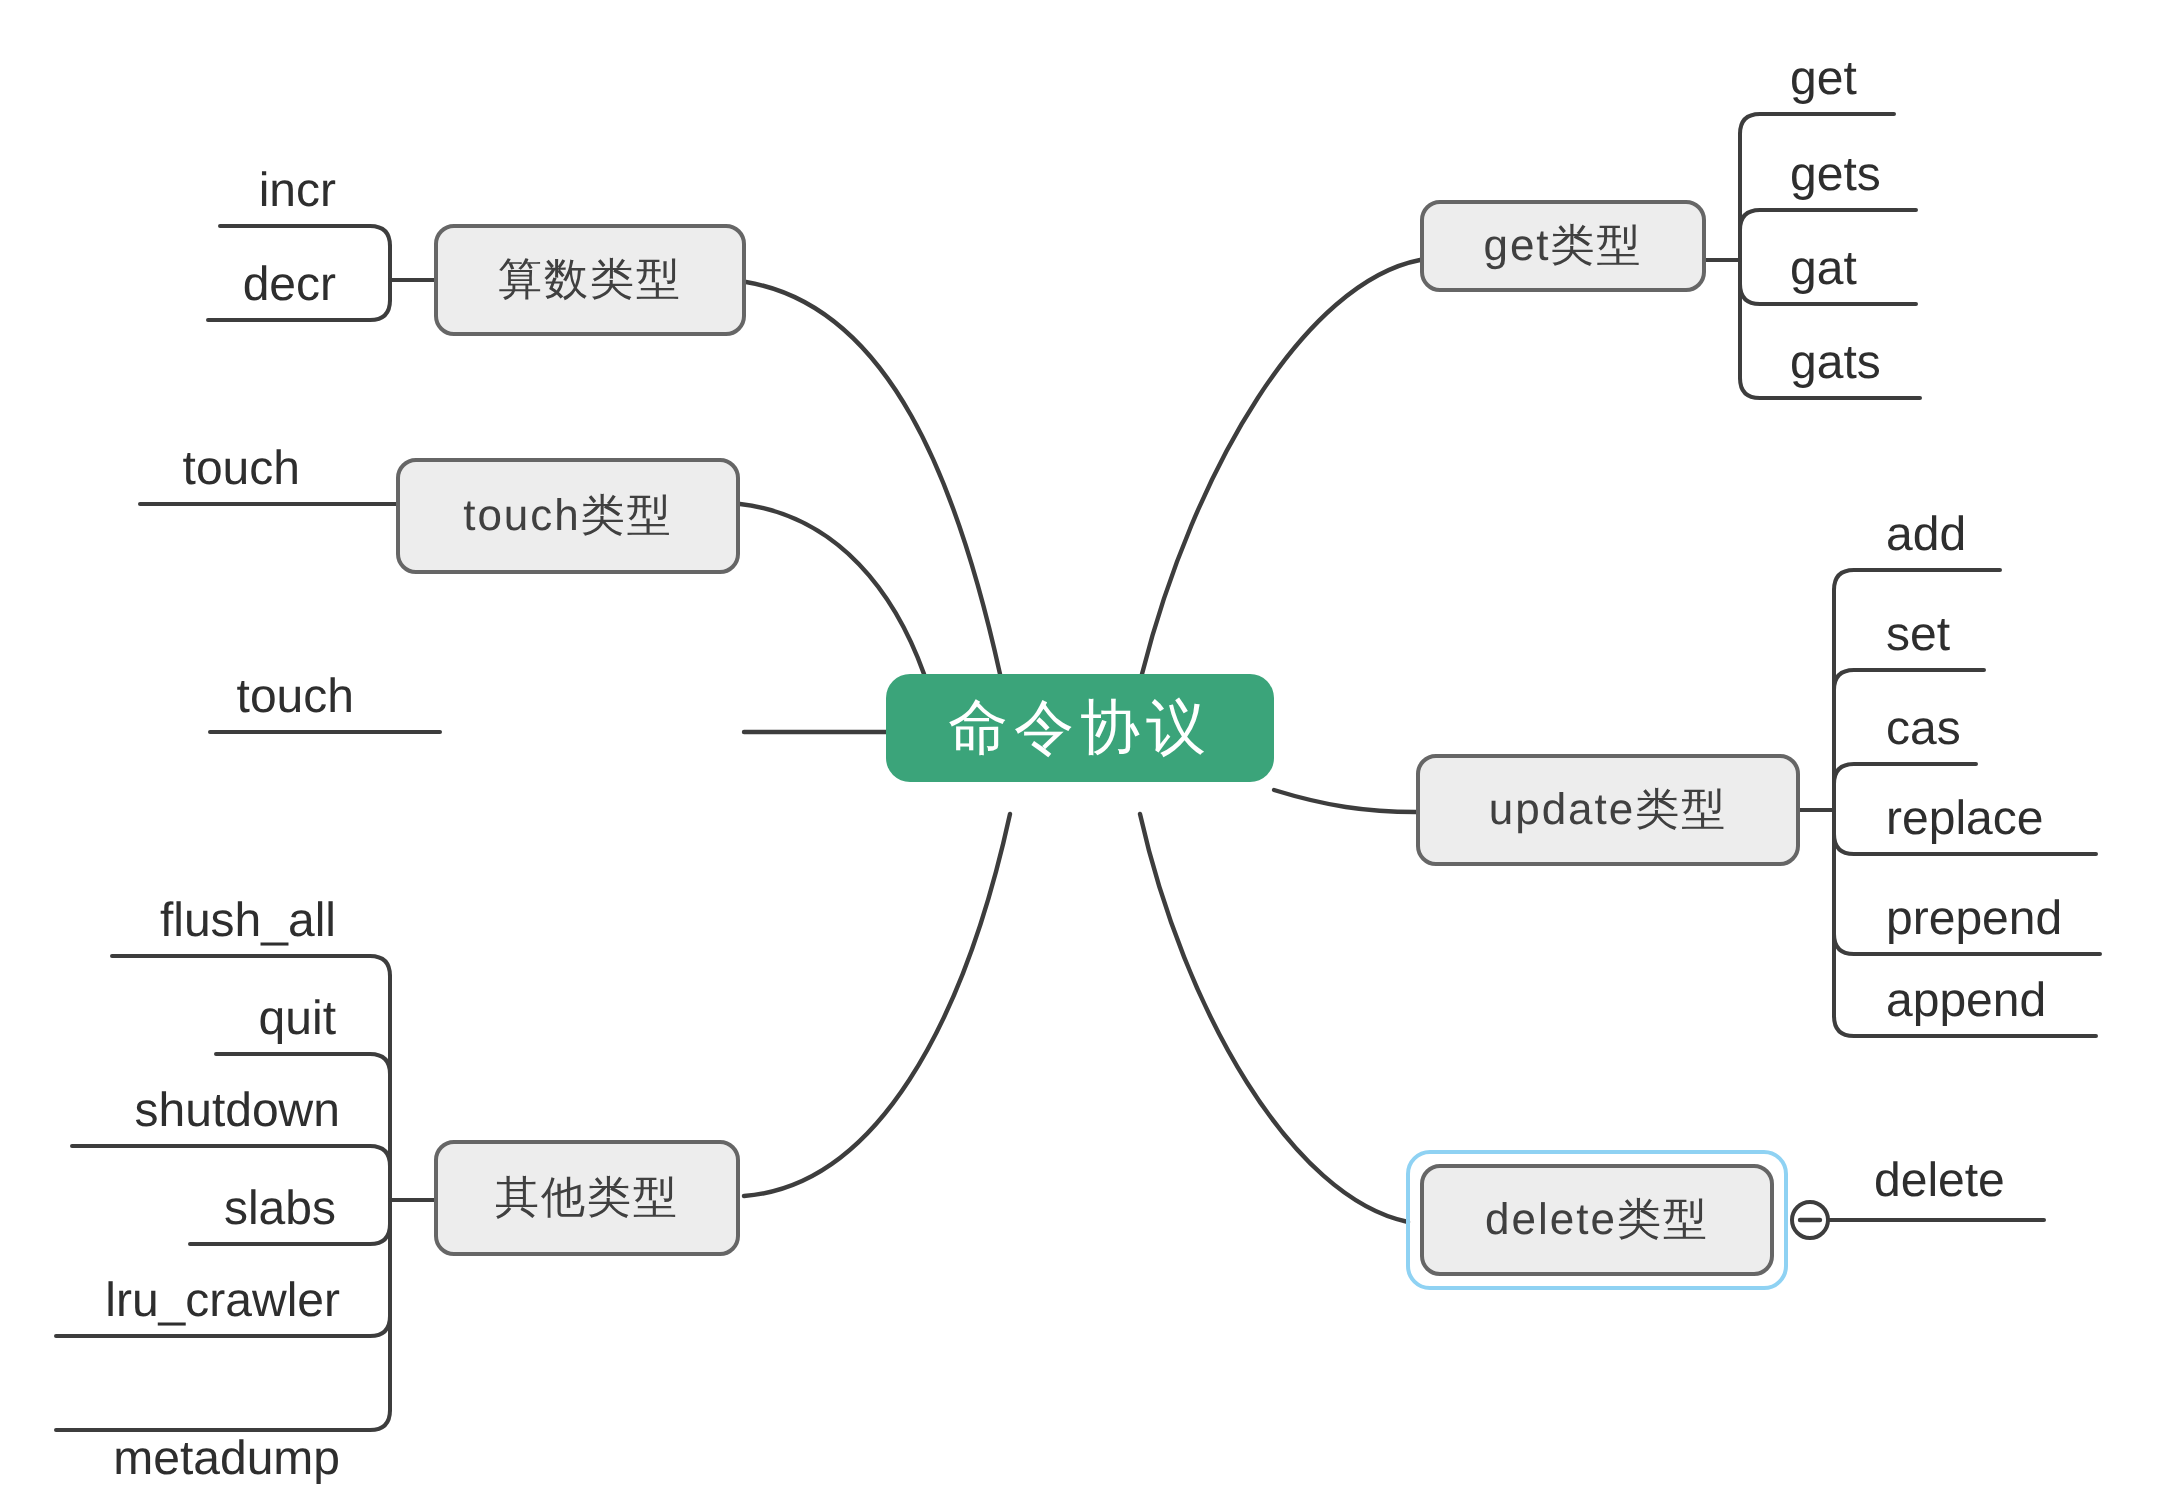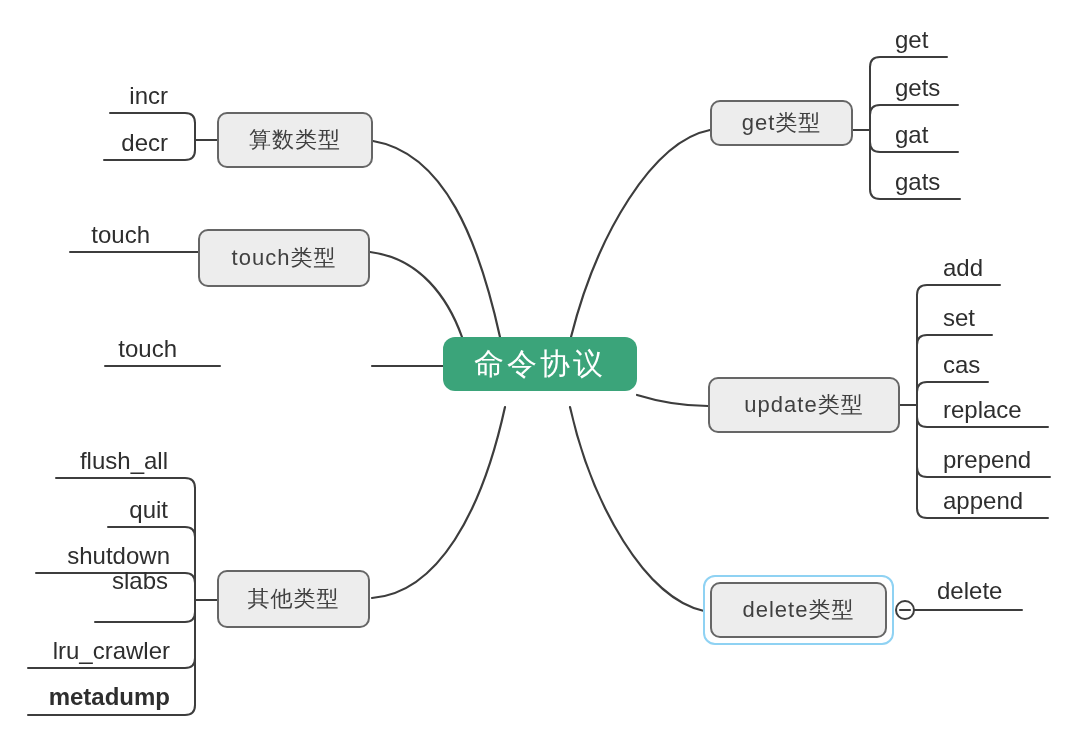--- a/index.html
+++ b/index.html
@@ -113,23 +113,23 @@
   <div class="leaf" style="right:913px;top:83px;">incr</div>
   <div class="leaf" style="right:913px;top:130px;">decr</div>
 
   <div class="leaf" style="right:931px;top:222px;">touch</div>
 
   <div class="leaf" style="right:904px;top:336px;">touch</div>
 
   <div class="leaf" style="right:913px;top:448px;">flush_all</div>
   <div class="leaf" style="right:913px;top:497px;">quit</div>
   <div class="leaf" style="right:911px;top:543px;">shutdown</div>
-  <div class="leaf" style="right:913px;top:568px;">slabs</div>
+  <div class="leaf" style="right:913px;top:592px;">slabs</div>
   <div class="leaf" style="right:911px;top:638px;">lru_crawler</div>
-  <div class="leaf" style="right:911px;top:684px;font-weight:bold;">metadump</div>
+  <div class="leaf" style="right:911px;top:717px;">metadump</div>
 
   <div class="leaf" style="left:895px;top:27px;">get</div>
   <div class="leaf" style="left:895px;top:75px;">gets</div>
   <div class="leaf" style="left:895px;top:122px;">gat</div>
   <div class="leaf" style="left:895px;top:169px;">gats</div>
 
   <div class="leaf" style="left:943px;top:255px;">add</div>
   <div class="leaf" style="left:943px;top:305px;">set</div>
   <div class="leaf" style="left:943px;top:352px;">cas</div>
   <div class="leaf" style="left:943px;top:397px;">replace</div>

